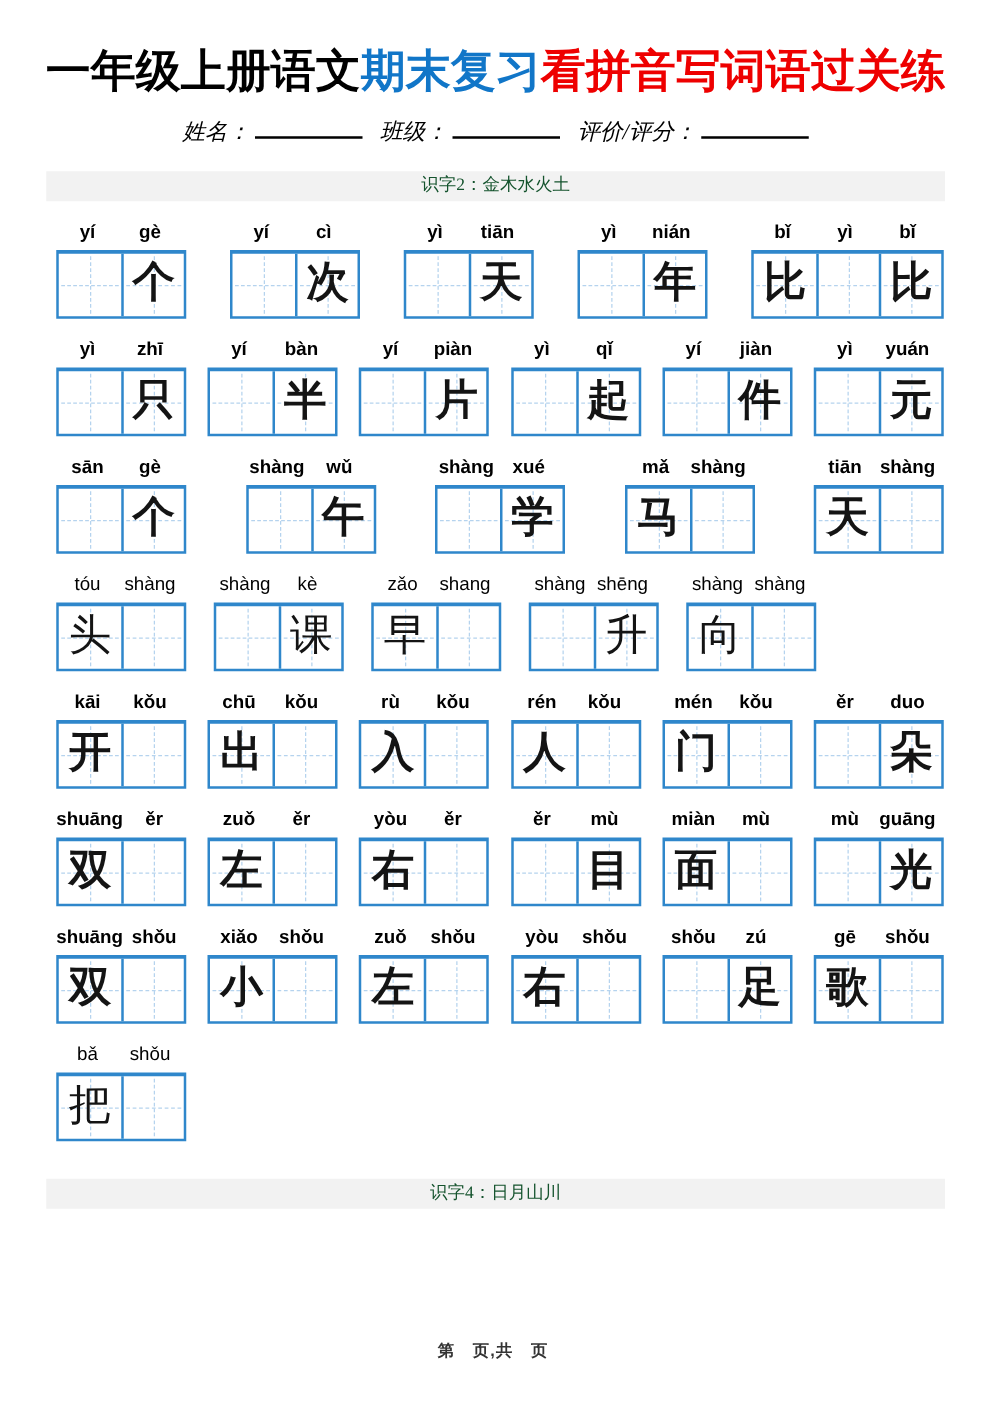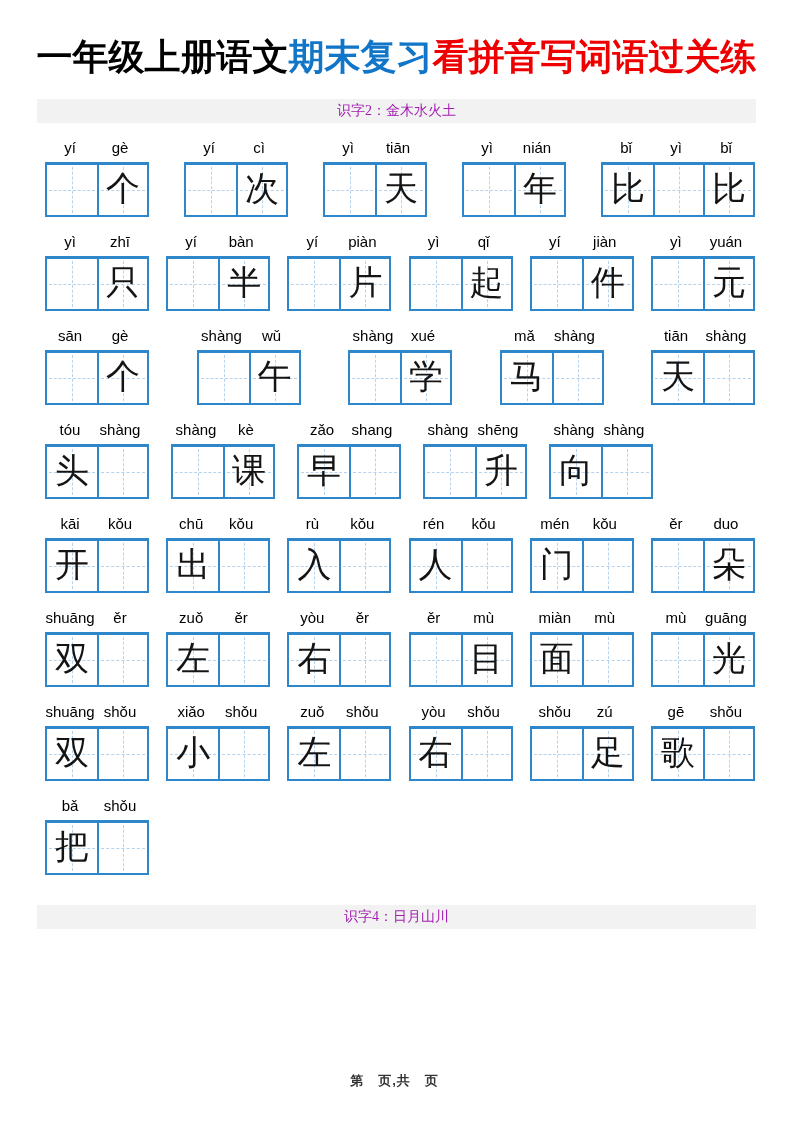--- a/index.html
+++ b/index.html
@@ -49,31 +49,31 @@
   .blank.last{margin-right:0;}
   .sections{margin-top:20px;}
   .section-bar{
     margin:30px 37px 0 37px;
     height:24px;
     background:var(--section-bg);
     text-align:center;
     font-family:"Liberation Serif",serif;
     font-size:14px;
     line-height:24px;
-    color:#a21caf;
+    color:#14532d;
   }
   .sections > .section-bar:first-child{margin-top:0;}
   .section-rows{padding:0 38px 0 45px;}
   .word-row{
     display:flex;
     align-items:flex-end;
     gap:22px;
     margin-top:16px;
   }
-  .word-row.spread{justify-content:space-between;gap:0;}
+  .word-row.spread{justify-content:space-between;gap:0;font-weight:bold;}
   .word-item{flex:0 0 auto;}
   .pinyin-row{
     display:flex;
     height:19px;
     margin-bottom:4px;
   }
   .pinyin-syllable{
     flex:0 0 50px;
     text-align:center;
     font-size:15px;
@@ -120,20 +120,23 @@
 </style>
 </head>
 <body>
 
 <div class="page">
 
   <div class="title">
     <span class="t-black">一年级上册语文</span><span class="t-blue">期末复习</span><span class="t-red">看拼音写词语过关练</span>
   </div>
 
+  <div class="info-line">
+    <span>姓名：</span><span class="blank"></span><span>班级：</span><span class="blank"></span><span>评价/评分：</span><span class="blank last"></span>
+  </div>
 
   <div class="sections">
       <div class="section-bar">识字2：金木水火土</div>
       <div class="section-rows">
         <div class="word-row spread">
           <div class="word-item">
             <div class="pinyin-row">
               <span class="pinyin-syllable">yí</span>
               <span class="pinyin-syllable">gè</span>
             </div>

